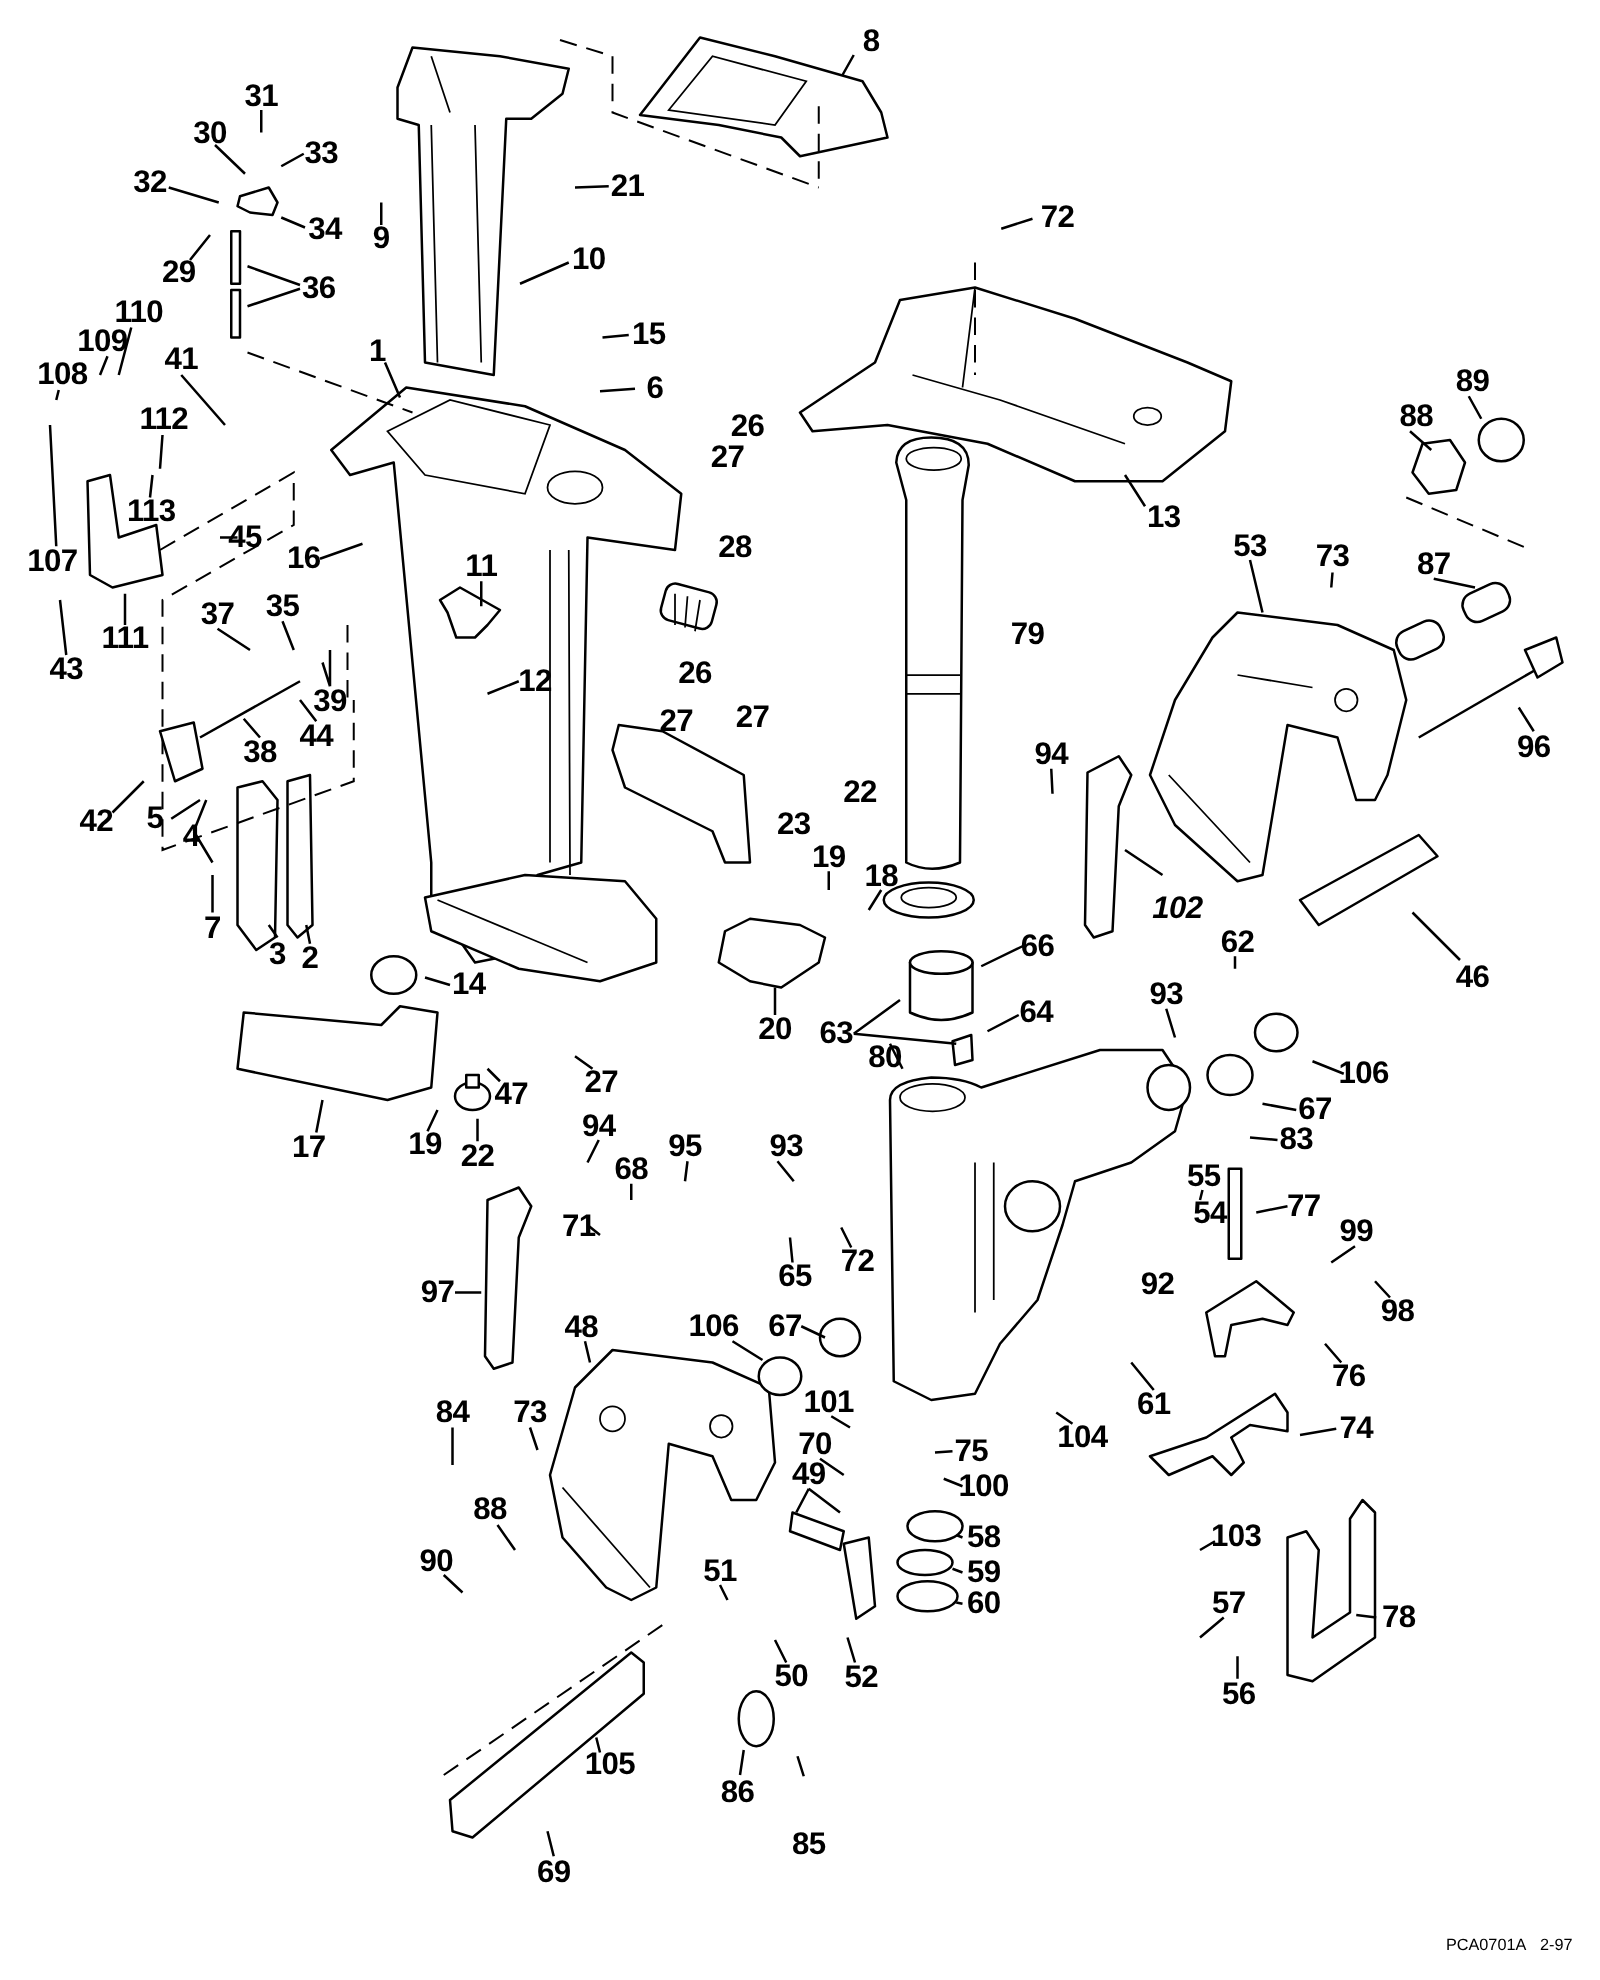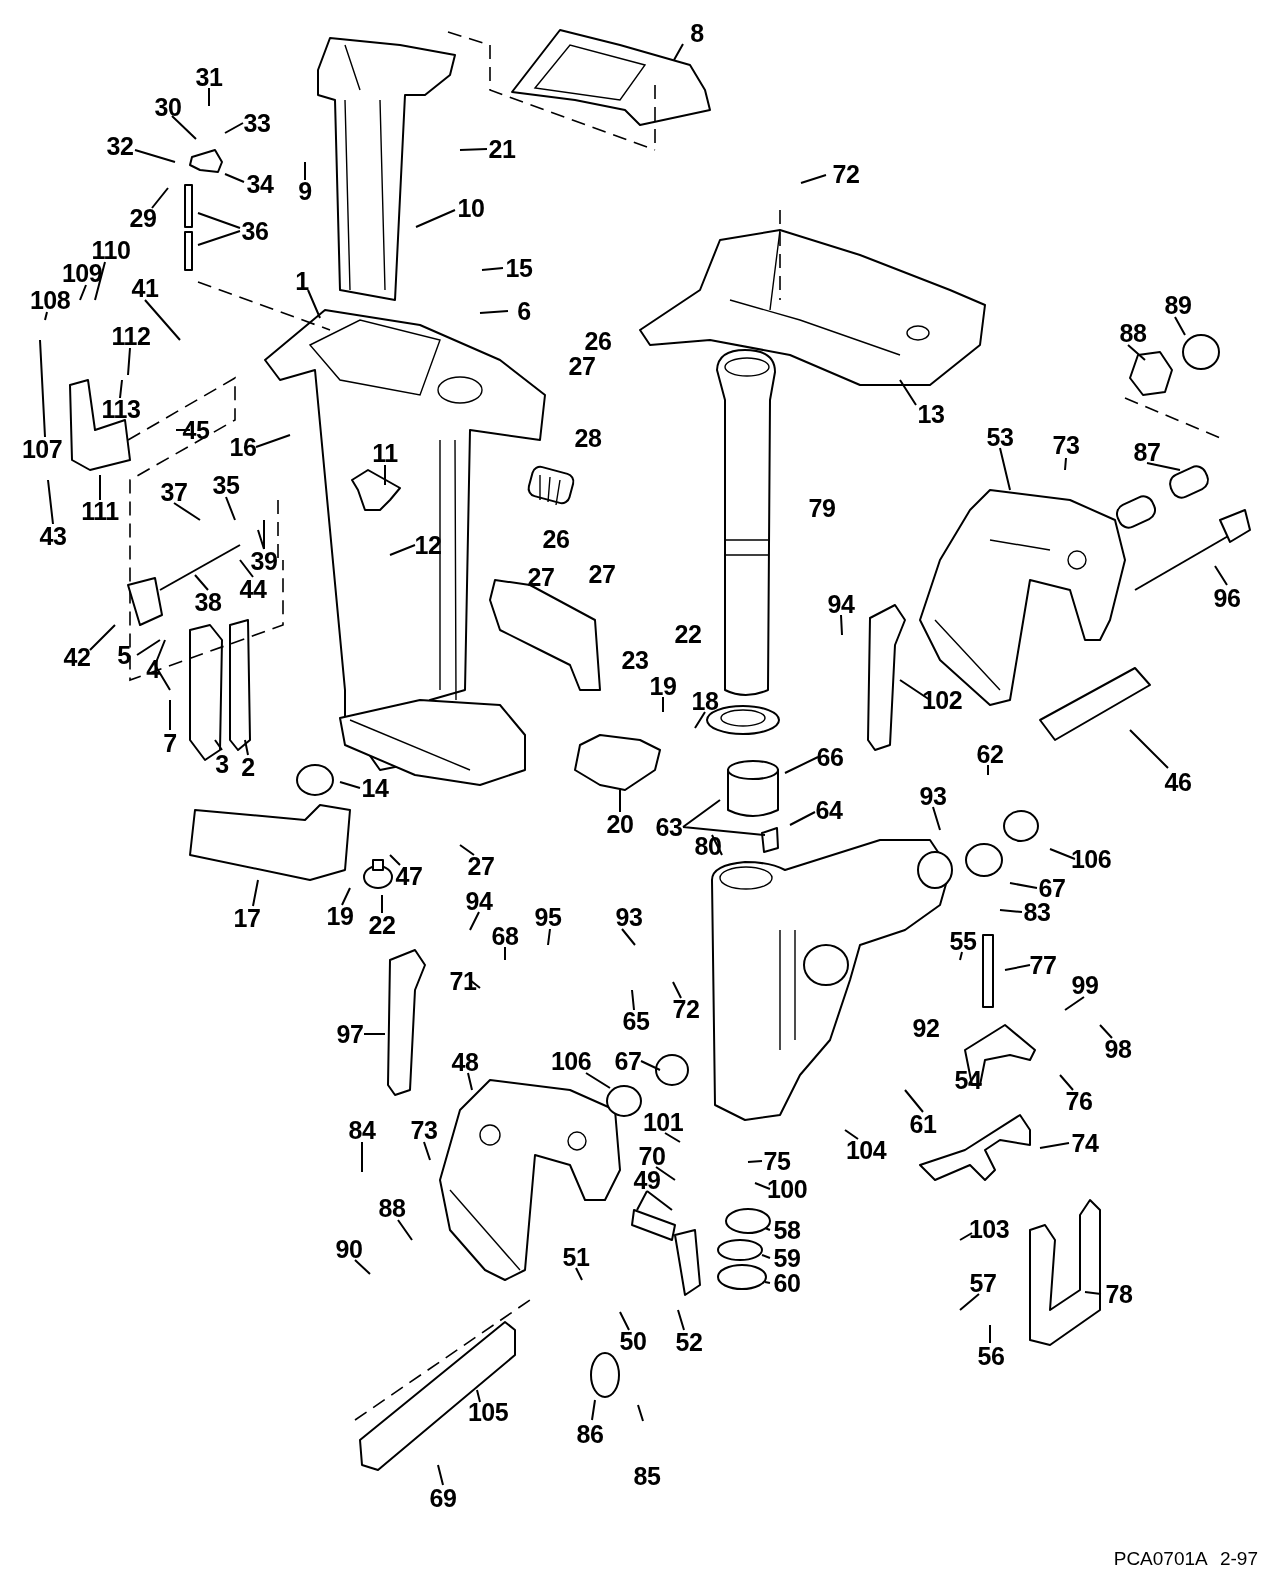--- a/index.html
+++ b/index.html
@@ -3,21 +3,21 @@
 <meta charset="utf-8">
 <style>
   html, body { margin:0; padding:0; background:#ffffff; }
   #canvas { position:relative; width:1280px; height:1584px; background:#ffffff; overflow:hidden; }
   #art { position:absolute; left:0; top:0; width:1280px; height:1584px; }
   #art .p { fill:#ffffff; stroke:#000; stroke-width:2; stroke-linejoin:round; }
   #art .t { fill:none; stroke:#000; stroke-width:1.4; }
   #art .d { fill:none; stroke:#000; stroke-width:1.6; stroke-dasharray:14 8; }
   #art .l { stroke:#000; stroke-width:2; fill:none; }
   .callout { position:absolute; font-family:"Liberation Sans", sans-serif; font-weight:bold; font-size:25px; color:#000; line-height:1; white-space:nowrap; transform:translate(-50%,-50%); letter-spacing:-0.5px; }
-  .footer { position:absolute; right:22px; top:1548px; font-family:"Liberation Sans", sans-serif; font-size:19px; color:#000; word-spacing:8px; }
+  .footer { position:absolute; right:22px; top:1548px; font-family:"Liberation Sans", sans-serif; font-size:13px; color:#000; word-spacing:8px; }
 </style>
 </head>
 <body>
 
 <div id="canvas">
   <svg id="art" viewBox="0 0 1280 1584">
 
     <g>
       <path class="p" d="M318 70 L330 38 L400 45 L455 55 L450 75 L425 95 L405 95 L395 300 L340 290 L335 100 L318 95 Z"></path>
       <path class="t" d="M345 45 L360 90 M345 100 L350 290 M380 100 L385 290"></path>
@@ -227,39 +227,39 @@
       <div class="callout" style="left: 541px; top: 577px;">27</div>
       <div class="callout" style="left: 602px; top: 574px;">27</div>
       <div class="callout" style="left: 688px; top: 634px;">22</div>
       <div class="callout" style="left: 635px; top: 660px;">23</div>
       <div class="callout" style="left: 822px; top: 508px;">79</div>
       <div class="callout" style="left: 1000px; top: 437px;">53</div>
       <div class="callout" style="left: 1066px; top: 445px;">73</div>
       <div class="callout" style="left: 1147px; top: 452px;">87</div>
       <div class="callout" style="left: 1227px; top: 598px;">96</div>
       <div class="callout" style="left: 841px; top: 604px;">94</div>
-      <div class="callout" style="left: 942px; top: 700px;">102</div>
+      <div class="callout" style="left: 942px; top: 727px; font-style: italic;">102</div>
       <div class="callout" style="left: 1178px; top: 782px;">46</div>
       <div class="callout" style="left: 663px; top: 686px;">19</div>
       <div class="callout" style="left: 705px; top: 701px;">18</div>
       <div class="callout" style="left: 620px; top: 824px;">20</div>
       <div class="callout" style="left: 830px; top: 757px;">66</div>
       <div class="callout" style="left: 669px; top: 827px;">63</div>
       <div class="callout" style="left: 829px; top: 810px;">64</div>
       <div class="callout" style="left: 708px; top: 846px;">80</div>
       <div class="callout" style="left: 990px; top: 754px;">62</div>
       <div class="callout" style="left: 933px; top: 796px;">93</div>
       <div class="callout" style="left: 1091px; top: 859px;">106</div>
       <div class="callout" style="left: 1052px; top: 888px;">67</div>
       <div class="callout" style="left: 1037px; top: 912px;">83</div>
       <div class="callout" style="left: 963px; top: 941px;">55</div>
       <div class="callout" style="left: 1043px; top: 965px;">77</div>
       <div class="callout" style="left: 1085px; top: 985px;">99</div>
       <div class="callout" style="left: 926px; top: 1028px;">92</div>
-      <div class="callout" style="left: 968px; top: 1080px;">54</div>
+      <div class="callout" style="left: 968px; top: 971px;">54</div>
       <div class="callout" style="left: 1118px; top: 1049px;">98</div>
       <div class="callout" style="left: 1079px; top: 1101px;">76</div>
       <div class="callout" style="left: 923px; top: 1124px;">61</div>
       <div class="callout" style="left: 866px; top: 1150px;">104</div>
       <div class="callout" style="left: 1085px; top: 1143px;">74</div>
       <div class="callout" style="left: 375px; top: 788px;">14</div>
       <div class="callout" style="left: 247px; top: 918px;">17</div>
       <div class="callout" style="left: 409px; top: 876px;">47</div>
       <div class="callout" style="left: 481px; top: 866px;">27</div>
       <div class="callout" style="left: 340px; top: 916px;">19</div>

